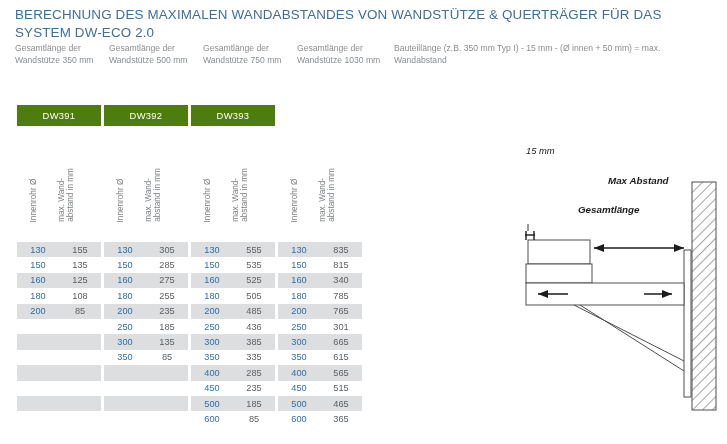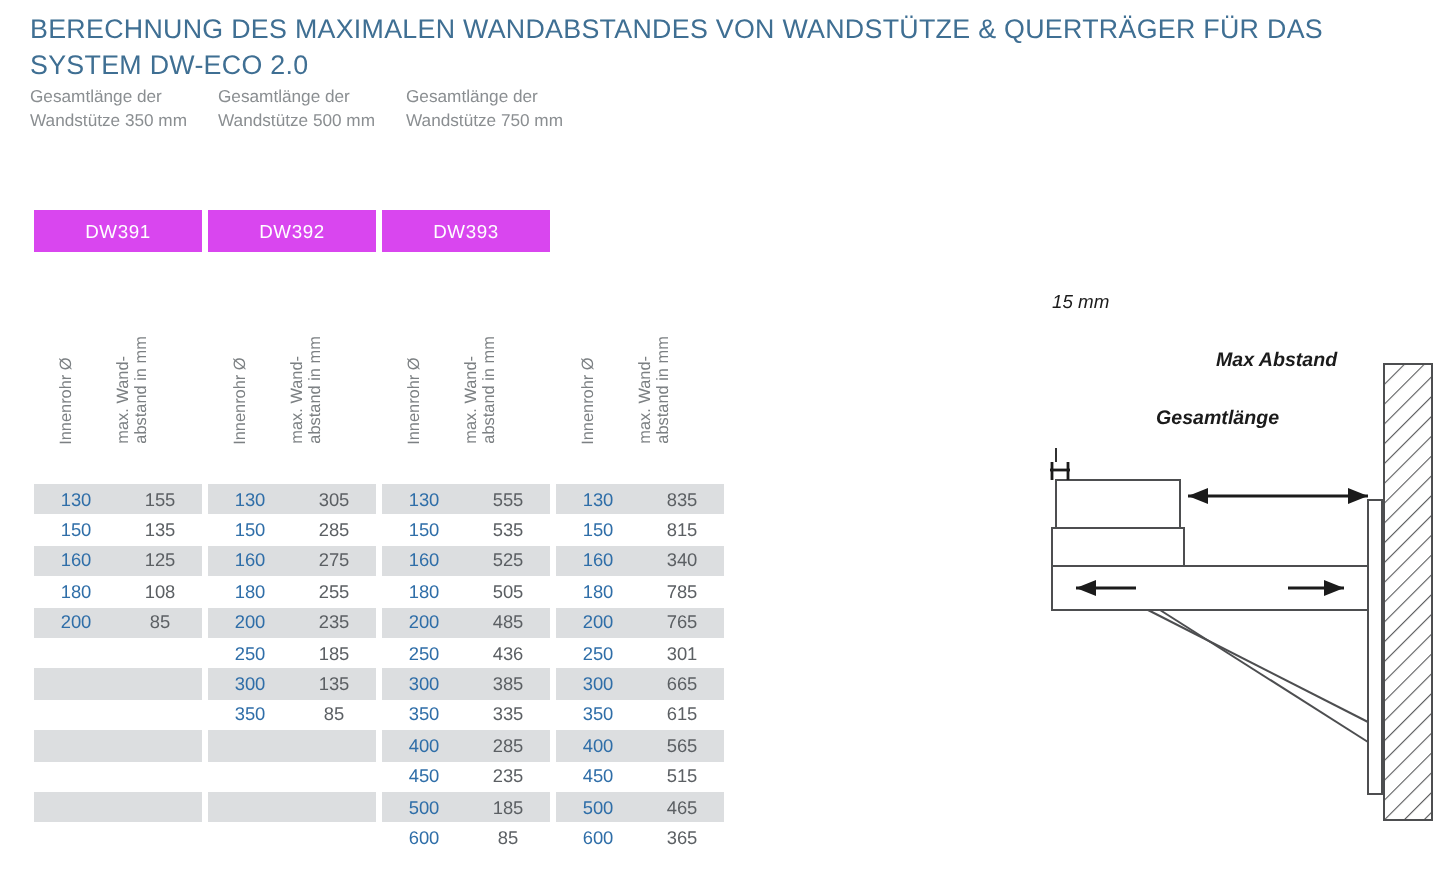--- a/index.html
+++ b/index.html
@@ -34,21 +34,21 @@
   }
   .sub-col.wide{width:auto;flex:1;padding-left:3px;}
 
   
   .table{
     position:absolute;left:17px;top:105px;width:345px;
   }
   .grp-head{display:flex;gap:3px;}
   .grp-head .g{
     width:84px;height:21px;
-    background:#d946ef;
+    background:#4d7c0f;
     color:#ffffff;
     font-size:9.4px;
     letter-spacing:.3px;
     display:flex;align-items:center;justify-content:center;
   }
   .subhead{
     display:flex;gap:3px;height:92px;margin-top:6px;
   }
   .subhead .g{width:84px;display:flex;}
   .vcell{
@@ -101,20 +101,22 @@
 <body>
 
 <div class="page">
 
   <div class="title">BERECHNUNG DES MAXIMALEN WANDABSTANDES VON WANDSTÜTZE &amp; QUERTRÄGER FÜR DAS SYSTEM DW-ECO 2.0</div>
 
   <div class="subtitle-row">
     <div class="sub-col">Gesamtlänge der Wandstütze 350 mm</div>
     <div class="sub-col">Gesamtlänge der Wandstütze 500 mm</div>
     <div class="sub-col">Gesamtlänge der Wandstütze 750 mm</div>
+    <div class="sub-col">Gesamtlänge der Wandstütze 1030 mm</div>
+    <div class="sub-col wide">Bauteillänge (z.B. 350 mm Typ I) - 15 mm - (Ø innen + 50 mm) = max. Wandabstand</div>
   </div>
 
   <div class="table">
 
     <div class="grp-head">
       <div class="g">DW391</div>
       <div class="g">DW392</div>
       <div class="g">DW393</div>
     </div>
 

